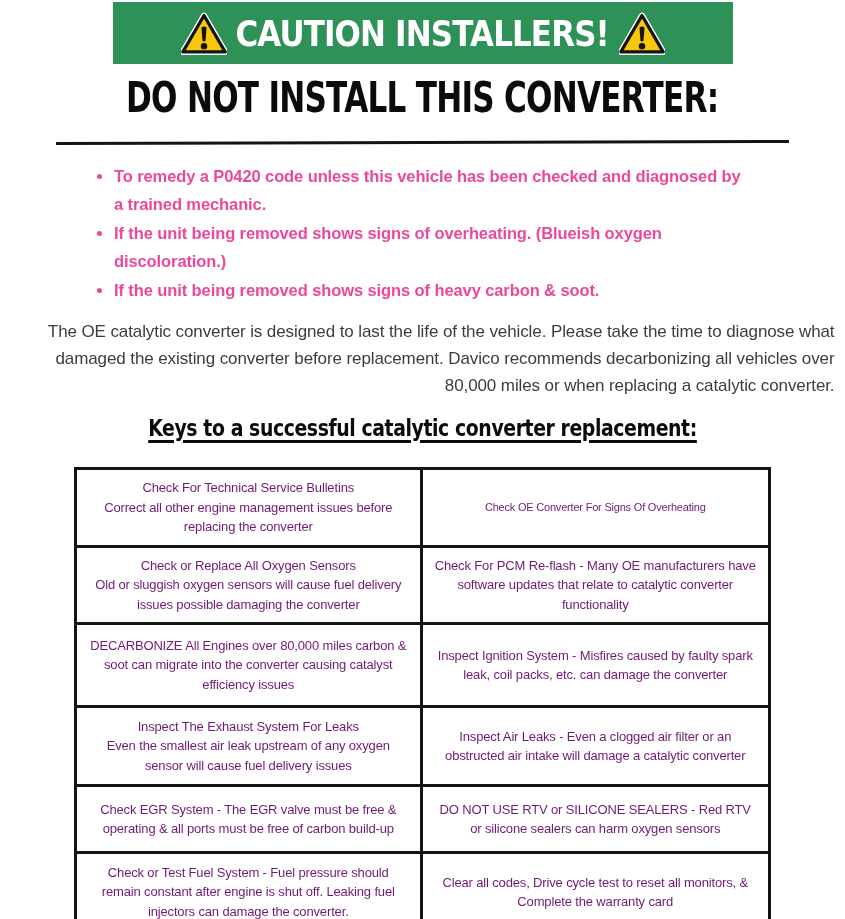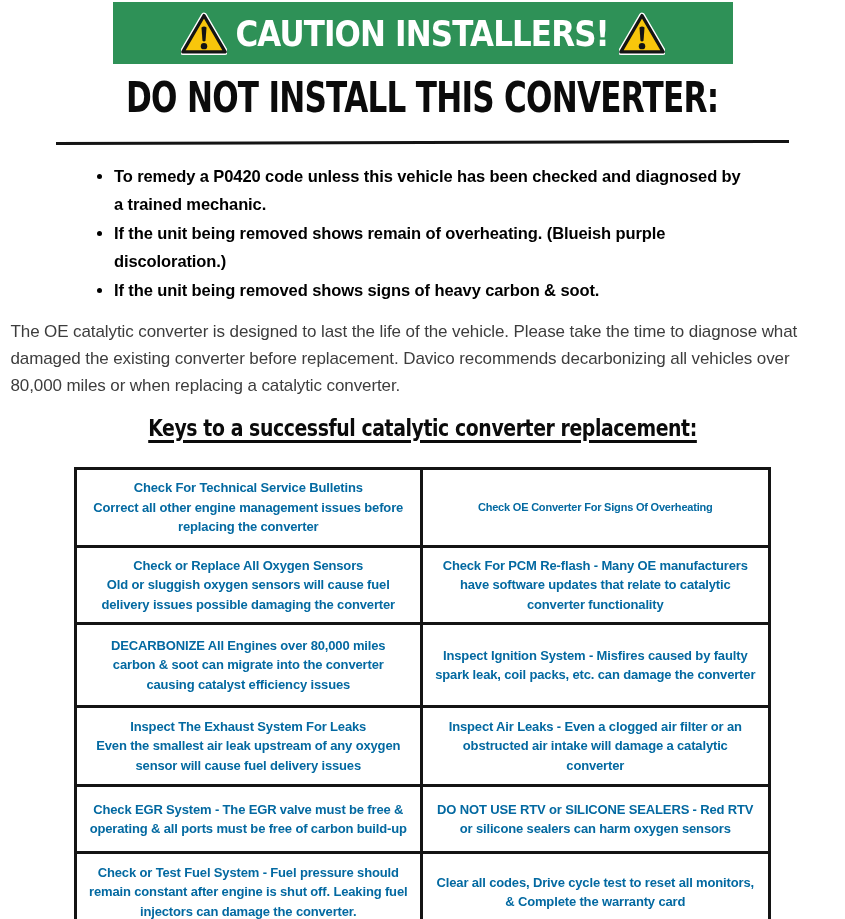--- a/index.html
+++ b/index.html
@@ -62,29 +62,29 @@
   
   .warnings {
     width: 640px;
     margin: 18px 0 0 92px;
     padding: 0 0 0 22px;
     list-style: disc;
     font-weight: bold;
     font-size: 16.5px;
     line-height: 28px;
     letter-spacing: -0.1px;
-    color: #000000;
+    color: #ec4899;
   }
   .warnings li { margin: 0 0 1px 0; }
 
   
   .intro {
     width: 824px;
     margin: 14px auto 0;
-    text-align: left;
+    text-align: right;
     font-size: 17px;
     line-height: 27px;
     font-weight: normal;
     color: #3d3d3d;
     letter-spacing: -0.1px;
   }
 
   
   .keys-wrap { text-align: center; margin-top: 16px; height: 32px; }
   .keys-heading {
@@ -110,26 +110,26 @@
     display: grid;
     grid-template-columns: 1fr 1fr;
     grid-template-rows: 78px 77px 83px 79px 67px 76px;
     box-sizing: border-box;
   }
   .cell {
     display: flex; align-items: center; justify-content: center;
     text-align: center;
     padding: 16px 12px;
     box-sizing: border-box;
-    font-weight: bold;
+    font-weight: normal;
     font-size: 13px;
     line-height: 1.5;
     letter-spacing: -0.15px;
     white-space: pre-line;
-    color: #0369a1;
+    color: #701a75;
   }
   .cell.col-left  { border-right: 3px solid #141414; }
   .cell.row-border { border-bottom: 3px solid #141414; }
   .cell.emphasis { font-size: 11px; letter-spacing: -0.2px; }
 </style>
 </head>
 <body>
 
 <div class="page">
 
@@ -156,21 +156,21 @@
   </div>
 
   <div class="headline-wrap">
     <span class="headline">DO NOT INSTALL THIS CONVERTER:</span>
   </div>
 
   <div class="rule"></div>
 
   <ul class="warnings">
     <li>To remedy a P0420 code unless this vehicle has been checked and diagnosed by a trained mechanic.</li>
-    <li>If the unit being removed shows remain of overheating. (Blueish purple discoloration.)</li>
+    <li>If the unit being removed shows signs of overheating. (Blueish oxygen discoloration.)</li>
     <li>If the unit being removed shows signs of heavy carbon &amp; soot.</li>
   </ul>
 
   <p class="intro">The OE catalytic converter is designed to last the life of the vehicle. Please take the time to diagnose what damaged the existing converter before replacement. Davico recommends decarbonizing all vehicles over 80,000 miles or when replacing a catalytic converter.</p>
 
   <div class="keys-wrap">
     <span class="keys-heading">Keys to a successful catalytic converter replacement:</span>
   </div>
 
   <div class="tips-table">

